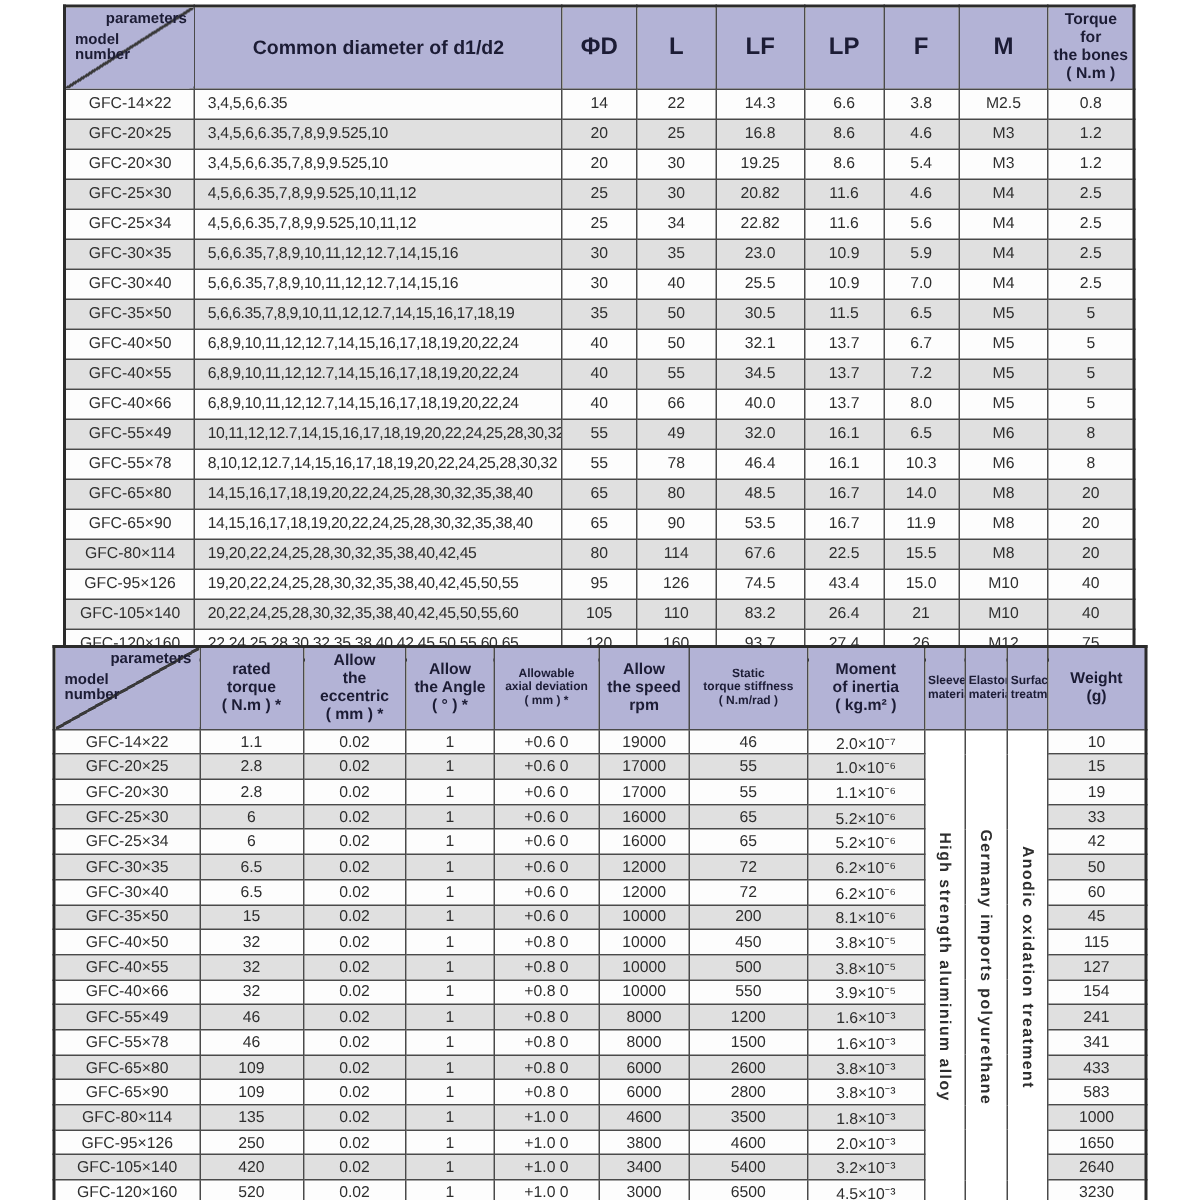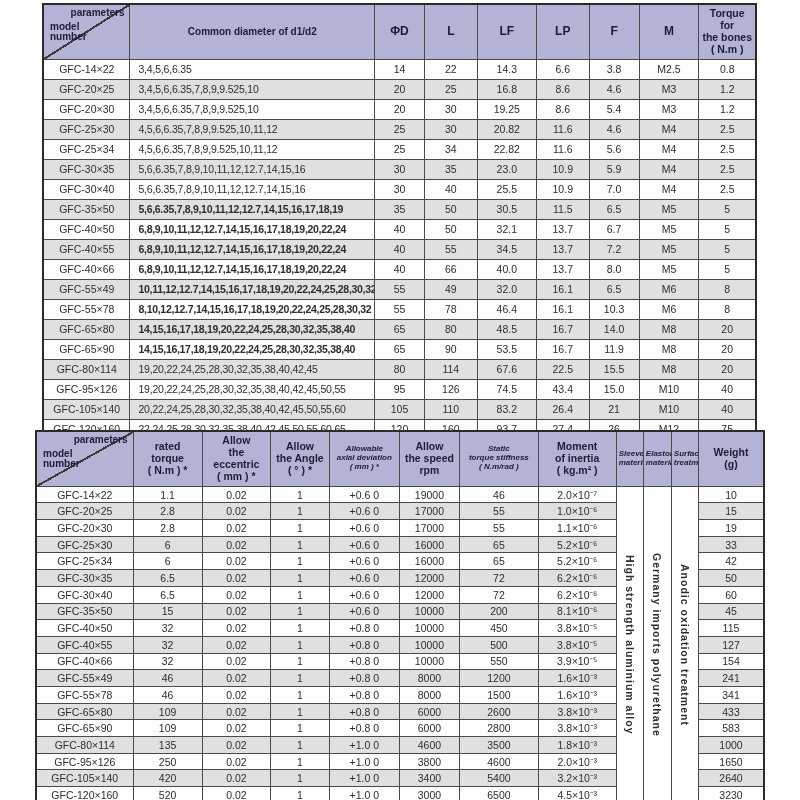--- a/index.html
+++ b/index.html
@@ -16,26 +16,26 @@
   #table2 { position:absolute; left:35px; top:430px; width:730px; }
 
   #table1 thead tr { height:42px; }
   #table2 thead tr { height:48px; }
   #table1 tbody td { height:19px; font-size:10.5px; }
   #table2 tbody td { height:15.7px; font-size:10.5px; }
 
   tbody tr:nth-child(even) td { background:#e0e0e0; }
   tbody tr:nth-child(odd) td { background:#fdfdfd; }
 
-  .h-lg { font-size:10px; }
-  .h-md { font-size:12px; }
+  .h-lg { font-size:13px; }
+  .h-md { font-size:16px; }
   .h-nm { font-size:10.5px; }
-  .h-sm { font-size:8px;font-style:italic; }
+  .h-sm { font-size:8px; }
   .dlist { text-align:left; padding-left:8px; letter-spacing:-0.2px; }
-  .tiny  { font-size:9.3px; letter-spacing:-0.3px;font-weight:bold; }
+  .tiny  { font-size:9.3px; letter-spacing:-0.3px; }
 
   th.corner { position:relative; padding:0;
     background-image:linear-gradient(to bottom right,
       rgba(0,0,0,0) calc(50% - 1px), #3a3a3a calc(50% - 1px),
       #3a3a3a calc(50% + 1px), rgba(0,0,0,0) calc(50% + 1px));
     margin-left:11px;
   }
   .corner-top    { position:absolute; top:2px; right:5px; font-size:10px; }
   .corner-bottom { position:absolute; bottom:16px; left:6px; font-size:10px; text-align:left; white-space:pre-line; line-height:1.05; }
 

